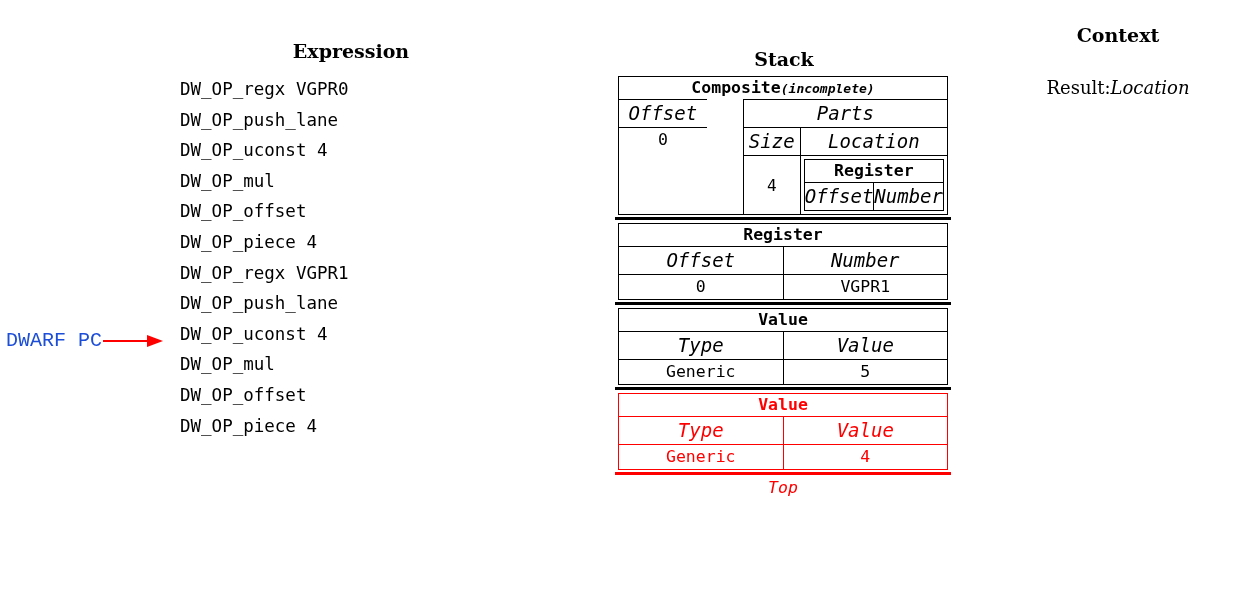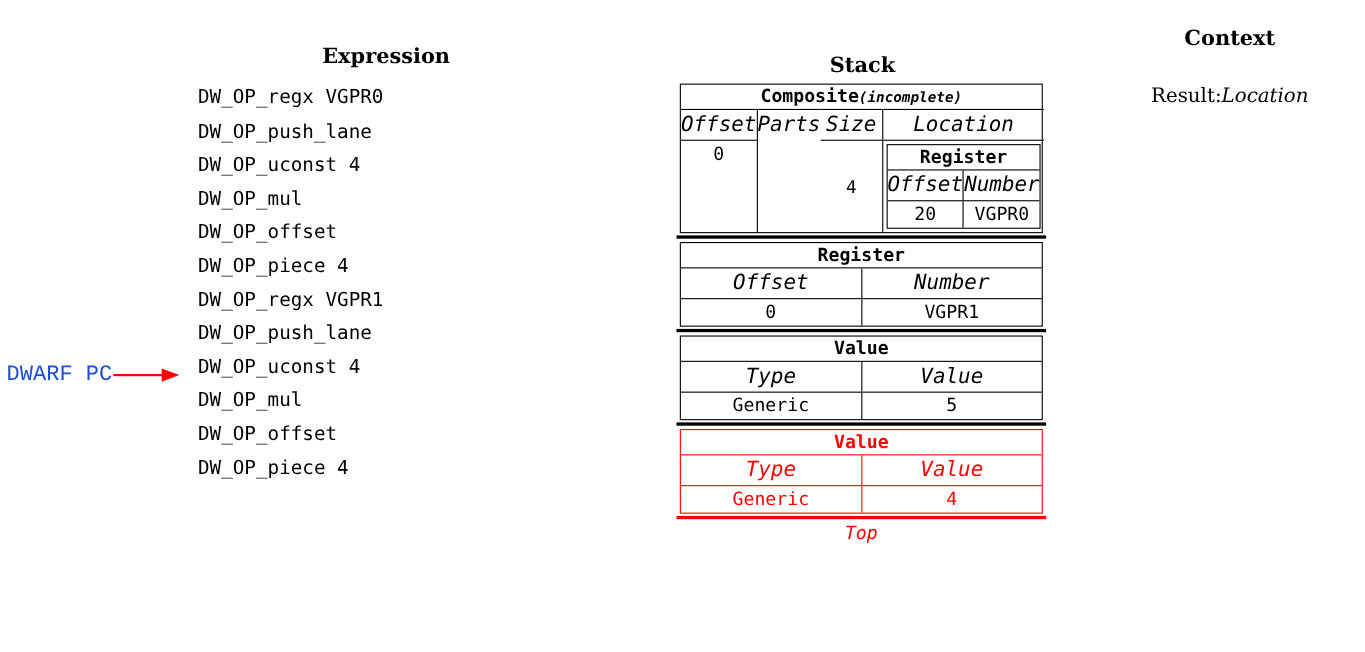--- a/index.html
+++ b/index.html
@@ -147,21 +147,22 @@
     width: 92px;
     box-sizing: border-box;
     display: flex;
     flex-direction: column;
   }
   #composite-box .parts-col {
     flex: 1;
     border-left: 1.5px solid #000;
     box-sizing: border-box;
     display: flex;
-    flex-direction: row;
+    flex-direction: column;
+    margin-left: 36px;
   }
   #composite-box .parts-rows { display: flex; flex: 1; }
   #composite-box .size-col {
     width: 56px;
     box-sizing: border-box;
     display: flex;
     flex-direction: column;
   }
   #composite-box .loc-col {
     flex: 1;
@@ -271,24 +272,20 @@
             </div>
             <div class="loc-col">
               <div class="hdr-cell rowline">Location</div>
               <div class="rowline" style="flex:1; display:flex; align-items:flex-start;">
                 <div class="nested-box" style="flex:1;">
                   <div class="box-title">Register</div>
                   <div class="two-col rowline">
                     <div class="hdr-cell">Offset</div>
                     <div class="hdr-cell vline">Number</div>
                   </div>
-                  <div class="two-col rowline">
-                    <div class="val-cell">20</div>
-                    <div class="val-cell vline">VGPR0</div>
-                  </div>
                 </div>
               </div>
             </div>
           </div>
         </div>
       </div>
     </div>
     <div class="entry-sep"></div>
   </div>
 

